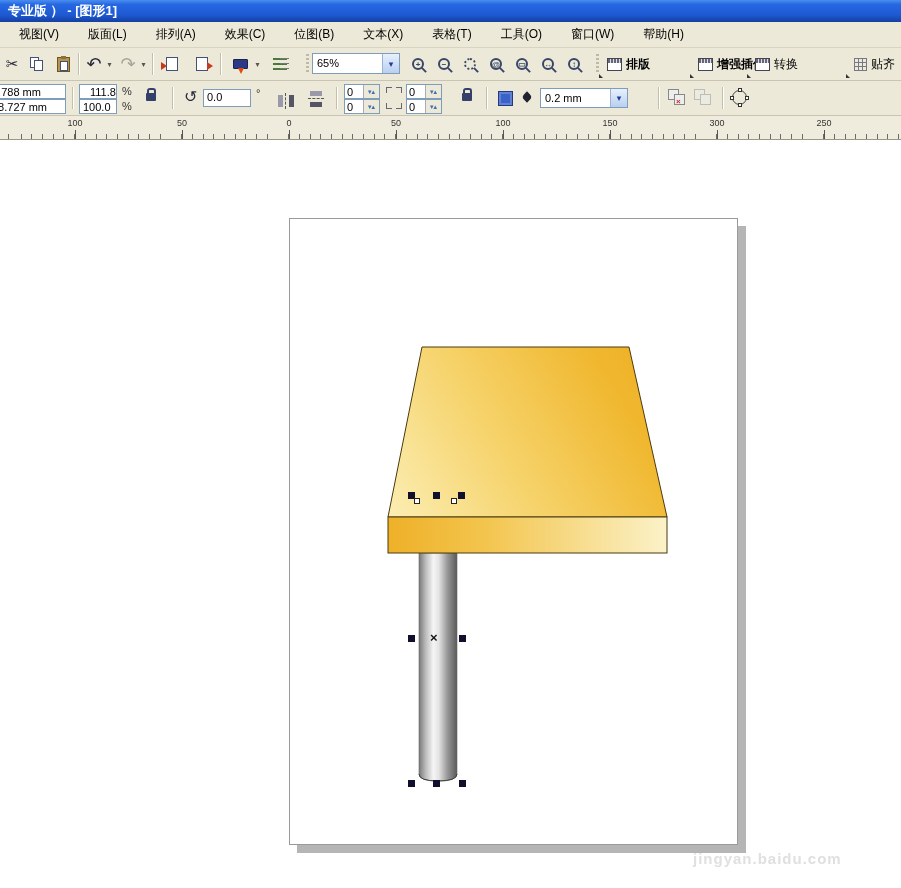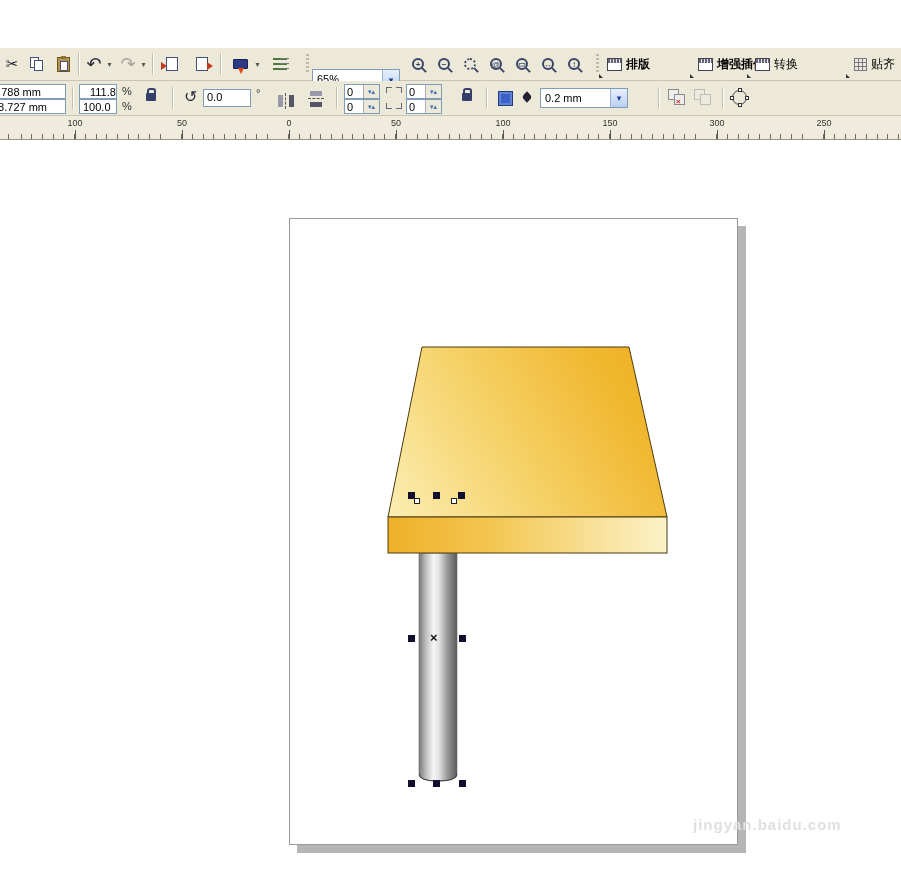--- a/index.html
+++ b/index.html
@@ -122,29 +122,44 @@
   .rtick { position:absolute; bottom:0; width:1px; height:9px; background:#555; }
 
   
   .canvas { position:absolute; left:0; top:140px; width:901px; height:748px; background:#fff; }
   .page { position:absolute; left:289px; top:78px; width:449px; height:627px;
     background:#fff; border:1px solid #9a9a9a; box-shadow:8px 8px 0 #b5b5b5; }
   .drawing { position:absolute; left:380px; top:200px; }
   .handle { position:absolute; width:7px; height:7px; background:#10102e; }
   .node { position:absolute; width:6px; height:6px; background:#fff; border:1px solid #222; }
   .center-mark { position:absolute; font-size:13px; font-weight:bold; color:#111; line-height:10px; }
-  .watermark { position:absolute; left:693px; top:676px; font-size:15px; font-weight:bold;
+  .watermark { position:absolute; left:693px; top:710px; font-size:15px; font-weight:bold;
     color:#e0e0e0; letter-spacing:1px; }
 </style>
 </head>
 <body>
 
 <div class="app">
 
-
+  <div class="titlebar">
+    <span>专业版 ） -  [图形1]</span>
+  </div>
+
+  <div class="menubar">
+    <span class="menu-item">视图(V)</span>
+    <span class="menu-item">版面(L)</span>
+    <span class="menu-item">排列(A)</span>
+    <span class="menu-item">效果(C)</span>
+    <span class="menu-item">位图(B)</span>
+    <span class="menu-item">文本(X)</span>
+    <span class="menu-item">表格(T)</span>
+    <span class="menu-item">工具(O)</span>
+    <span class="menu-item">窗口(W)</span>
+    <span class="menu-item">帮助(H)</span>
+  </div>
 
   <div class="toolbar">
     <div class="tb" style="left:2px;width:20px;">
       <span class="ticon">✂</span>
       </div>
     <div class="tb" style="left:26px;width:22px;">
       <span class="ic-copy">
           <i></i>
           <i></i>
         </span>
@@ -178,21 +193,21 @@
     <div class="tb" style="left:228px;width:24px;">
       <span class="ic-screen"></span>
       </div>
     <div class="tb" style="left:252px;width:10px;">
       <span class="ddarrow">▾</span>
       </div>
     <div class="tb" style="left:268px;width:24px;">
       <span class="ic-options"></span>
       </div>
     <div class="grip" style="left:306px;"></div>
-    <div class="combo" style="left:312px;top:21px;width:88px;">
+    <div class="combo" style="left:312px;top:5px;width:88px;">
       <span class="cval">65%</span>
       <span class="cbtn">
           <span>▾</span>
         </span>
     </div>
     <div class="tb" style="left:406px;width:24px;">
       <span class="mag">+</span>
       </div>
     <div class="tb" style="left:432px;width:24px;">
       <span class="mag">−</span>

